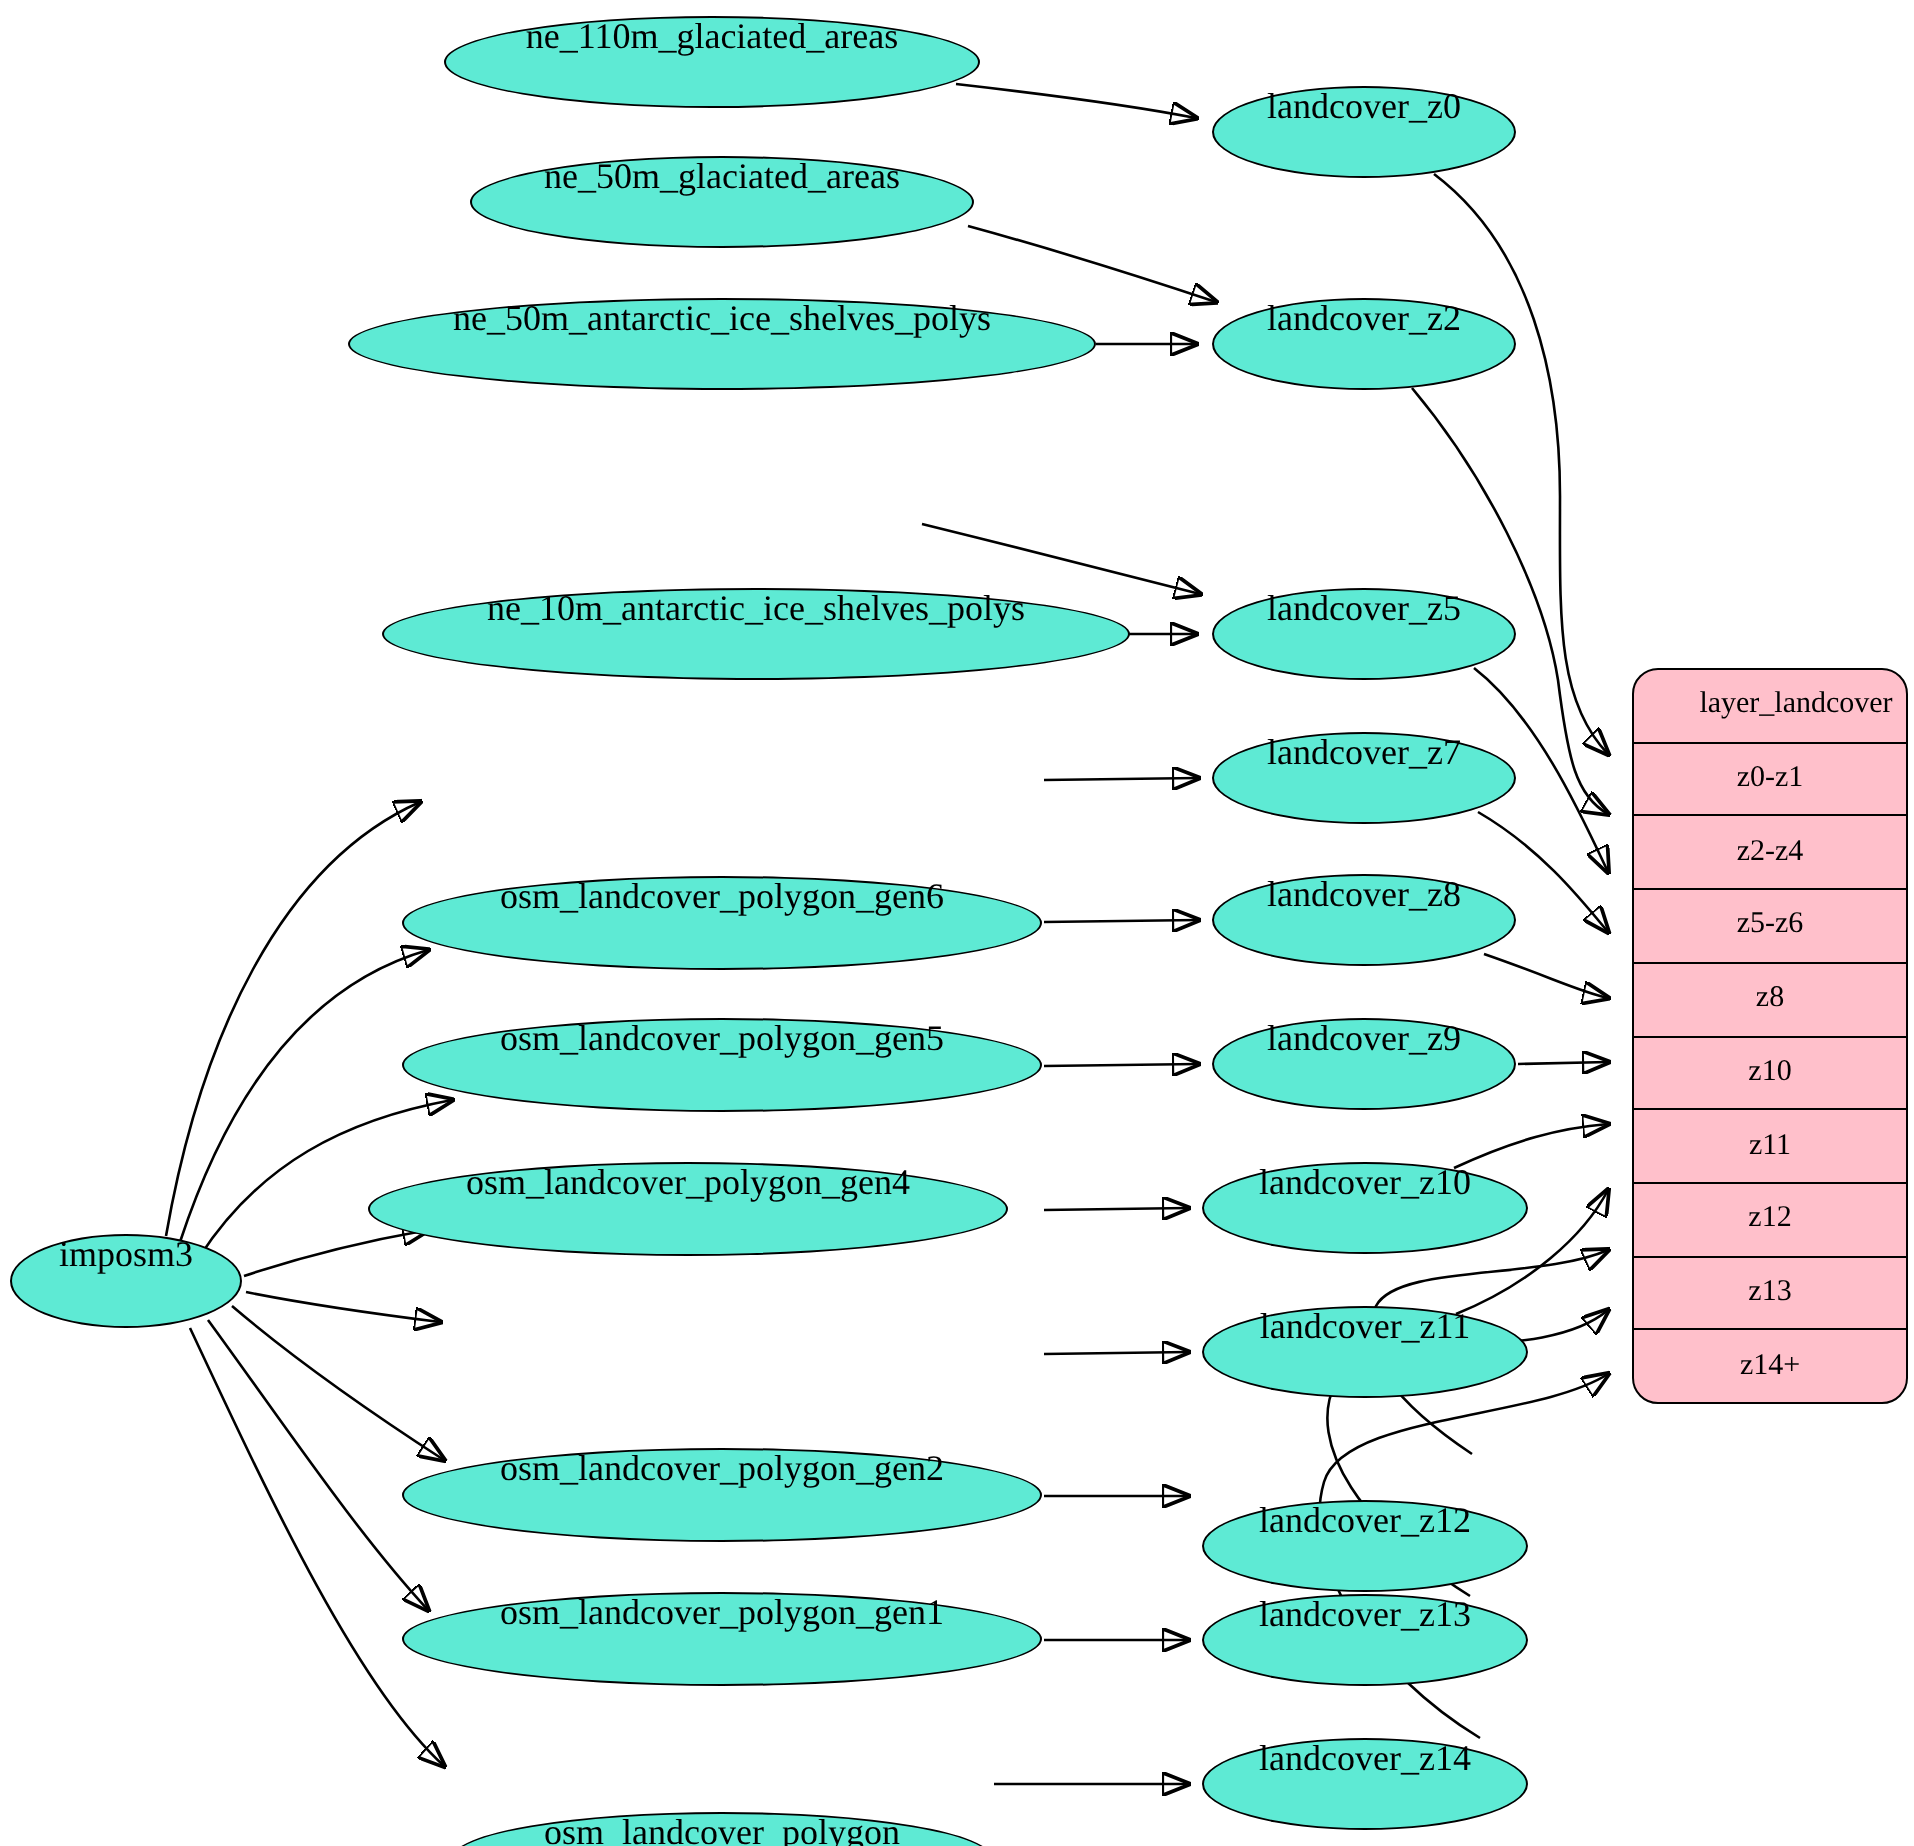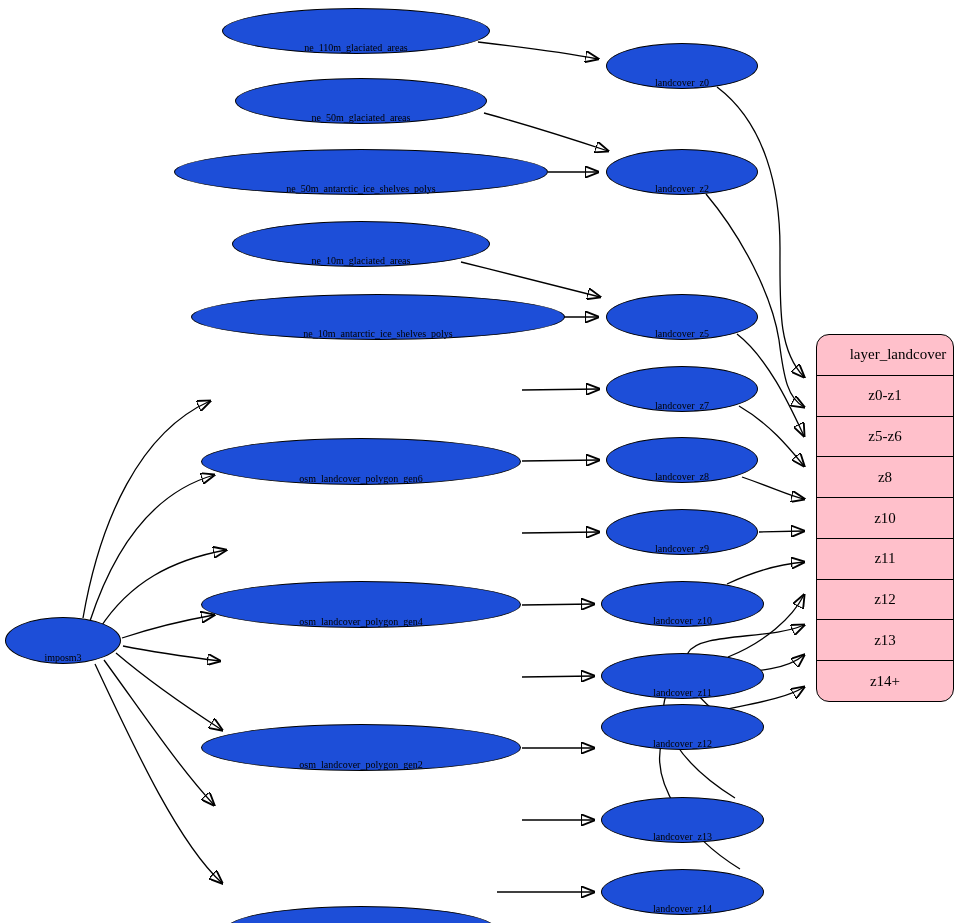--- a/index.html
+++ b/index.html
@@ -4,24 +4,24 @@
 <style>
   html,body{margin:0;padding:0;background:#ffffff;}
   .canvas{
     position:relative;width:957px;height:923px;background:#ffffff;
     font-family:"Liberation Serif","DejaVu Serif",serif;color:#000;
     overflow:hidden;
   }
   svg.edges{position:absolute;left:0;top:0;width:957px;height:923px;}
   svg.edges path{stroke:#000;stroke-width:1.3;fill:none;}
   .node{
-    position:absolute;box-sizing:border-box;background:#1d4ed8;
+    position:absolute;box-sizing:border-box;background:#5eead4;
     border:1.4px solid #000;border-radius:50%;
-    display:flex;align-items:flex-end;justify-content:center;
-    font-size:10px;line-height:1;white-space:nowrap;
+    display:flex;align-items:flex-start;justify-content:center;
+    font-size:18px;line-height:1;white-space:nowrap;
   }
   .table-node{
     position:absolute;left:816px;top:334px;width:138px;height:368px;
     box-sizing:border-box;background:#ffc0cb;border:1.5px solid #000;
     border-radius:13px;display:flex;flex-direction:column;overflow:hidden;
     font-size:15px;
   }
   .t-cell{
     flex:1;display:flex;align-items:center;justify-content:center;
     border-top:1.2px solid #000;
@@ -83,34 +83,37 @@
 
   <div class="node" style="left:222px;top:8px;width:268px;height:46px">
     <span>ne_110m_glaciated_areas</span>
   </div>
   <div class="node" style="left:235px;top:78px;width:252px;height:46px">
     <span>ne_50m_glaciated_areas</span>
   </div>
   <div class="node" style="left:174px;top:149px;width:374px;height:46px">
     <span>ne_50m_antarctic_ice_shelves_polys</span>
   </div>
-  <div class="node" style="left:232px;top:221px;width:258px;height:46px">
-    <span>ne_10m_glaciated_areas</span>
-  </div>
   <div class="node" style="left:191px;top:294px;width:374px;height:46px">
     <span>ne_10m_antarctic_ice_shelves_polys</span>
   </div>
   <div class="node" style="left:201px;top:438px;width:320px;height:47px">
     <span>osm_landcover_polygon_gen6</span>
   </div>
-  <div class="node" style="left:201px;top:581px;width:320px;height:47px">
+  <div class="node" style="left:201px;top:509px;width:320px;height:47px">
+    <span>osm_landcover_polygon_gen5</span>
+  </div>
+  <div class="node" style="left:184px;top:581px;width:320px;height:47px">
     <span>osm_landcover_polygon_gen4</span>
   </div>
   <div class="node" style="left:201px;top:724px;width:320px;height:47px">
     <span>osm_landcover_polygon_gen2</span>
+  </div>
+  <div class="node" style="left:201px;top:796px;width:320px;height:47px">
+    <span>osm_landcover_polygon_gen1</span>
   </div>
   <div class="node" style="left:226px;top:906px;width:270px;height:46px">
     <span>osm_landcover_polygon</span>
   </div>
 
   <div class="node" style="left:606px;top:43px;width:152px;height:46px">
     <span>landcover_z0</span>
   </div>
   <div class="node" style="left:606px;top:149px;width:152px;height:46px">
     <span>landcover_z2</span>
@@ -126,33 +129,34 @@
   </div>
   <div class="node" style="left:606px;top:509px;width:152px;height:46px">
     <span>landcover_z9</span>
   </div>
   <div class="node" style="left:601px;top:581px;width:163px;height:46px">
     <span>landcover_z10</span>
   </div>
   <div class="node" style="left:601px;top:653px;width:163px;height:46px">
     <span>landcover_z11</span>
   </div>
-  <div class="node" style="left:601px;top:704px;width:163px;height:46px">
+  <div class="node" style="left:601px;top:750px;width:163px;height:46px">
     <span>landcover_z12</span>
   </div>
   <div class="node" style="left:601px;top:797px;width:163px;height:46px">
     <span>landcover_z13</span>
   </div>
   <div class="node" style="left:601px;top:869px;width:163px;height:46px">
     <span>landcover_z14</span>
   </div>
 
   <div class="table-node">
     <div class="t-cell">layer_landcover</div>
     <div class="t-cell">z0-z1</div>
+    <div class="t-cell">z2-z4</div>
     <div class="t-cell">z5-z6</div>
     <div class="t-cell">z8</div>
     <div class="t-cell">z10</div>
     <div class="t-cell">z11</div>
     <div class="t-cell">z12</div>
     <div class="t-cell">z13</div>
     <div class="t-cell">z14+</div>
   </div>
 
 </div>

